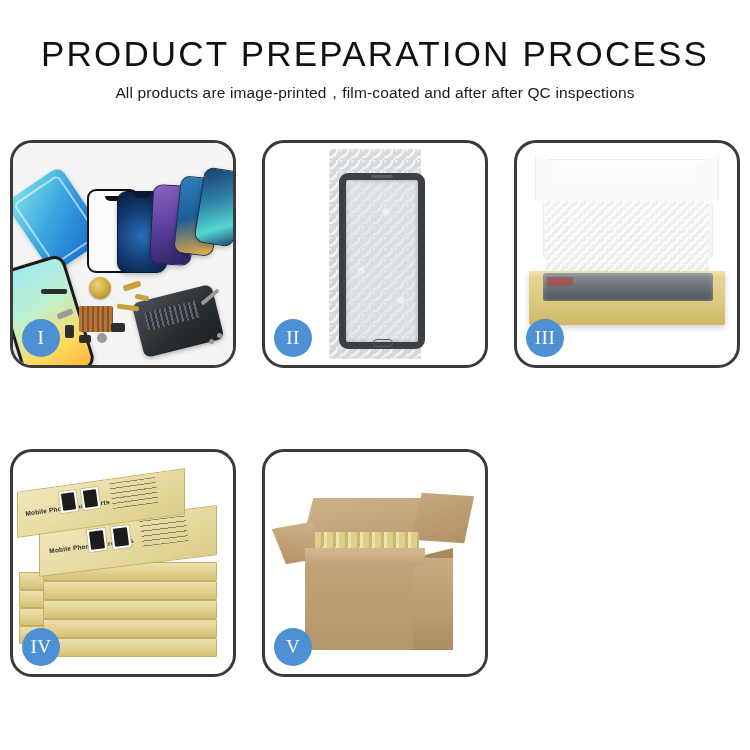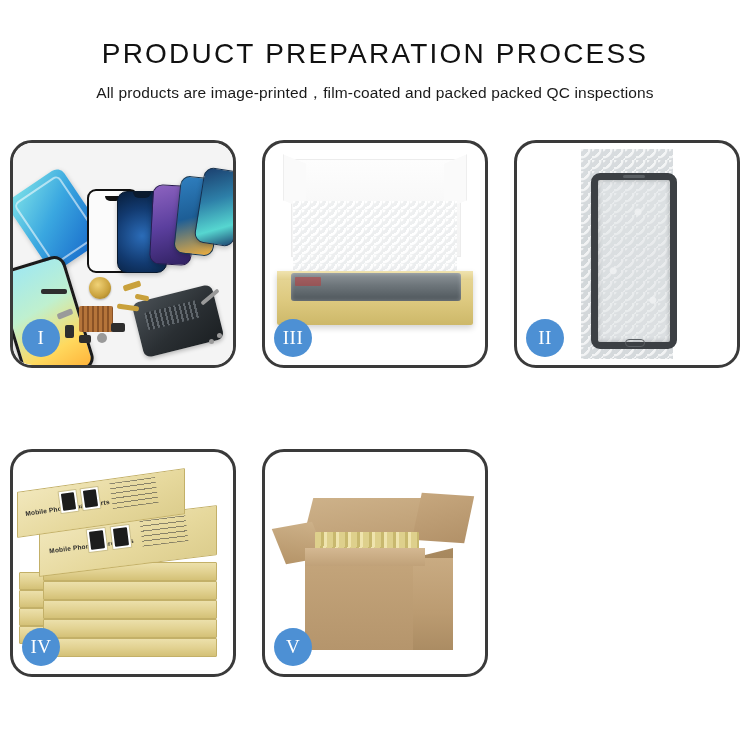--- a/index.html
+++ b/index.html
@@ -12,21 +12,21 @@
     height: 750px;
     font-family: "Liberation Sans", sans-serif;
     overflow: hidden;
     position: relative;
   }
 
   
   .header { width: 750px; padding-top: 34px; text-align: center; }
   .title {
     font-family: "Liberation Sans", sans-serif;
-    font-size: 28px;
+    font-size: 35px;
     font-weight: 400;
     letter-spacing: 2.2px;
     color: #111111;
     line-height: 40px;
     white-space: nowrap;
   }
   .subtitle {
     font-family: "Liberation Sans", sans-serif;
     font-size: 15.5px;
     font-weight: 400;
@@ -339,21 +339,21 @@
   .p6-tab1 { position:absolute; left:46px; top:86px; width:22px; height:16px;
     background:rgba(145,120,86,.45); transform:skewY(14deg); }
   .p6-tab2 { position:absolute; left:50px; top:152px; width:20px; height:14px;
     background:rgba(145,120,86,.4); transform:skewY(14deg); }
 </style>
 </head>
 <body>
 
 <div class="header">
   <div class="title">PRODUCT PREPARATION PROCESS</div>
-  <div class="subtitle">All products are image-printed，film-coated and packed packed QC inspections</div>
+  <div class="subtitle">All products are image-printed，film-coated and after after QC inspections</div>
 </div>
 
 <div class="grid">
 
   <div class="panel">
     <div class="panel-inner">
       <div class="p1-bg"></div>
       <div class="p1-film"></div>
       <div class="p1-glass"></div>
       <div class="phone p1-ph2"></div>
@@ -376,38 +376,38 @@
       <div class="pt gray" style="left:30px;top:196px;width:8px;height:14px;border-radius:2px;"></div>
       <div class="pt gray" style="left:186px;top:152px;width:22px;height:4px;transform:rotate(-40deg);"></div>
       <div class="pt gray" style="left:196px;top:196px;width:5px;height:5px;border-radius:50%;"></div>
       <div class="pt gray" style="left:204px;top:190px;width:5px;height:5px;border-radius:50%;"></div>
     </div>
     <div class="badge">I</div>
   </div>
 
   <div class="panel">
     <div class="panel-inner">
+      <div class="p2-wrap">
+        <div class="p2-screen"></div>
+      </div>
+    </div>
+    <div class="badge">II</div>
+  </div>
+
+  <div class="panel">
+    <div class="panel-inner">
       <div class="p3-lidback"></div>
       <div class="p3-lidL"></div>
       <div class="p3-lidR"></div>
       <div class="p3-foam"></div>
       <div class="p3-box"></div>
       <div class="p3-boxlip"></div>
       <div class="p3-part"></div>
     </div>
     <div class="badge">III</div>
-  </div>
-
-  <div class="panel">
-    <div class="panel-inner">
-      <div class="p2-wrap">
-        <div class="p2-screen"></div>
-      </div>
-    </div>
-    <div class="badge">II</div>
   </div>
 
   <div class="panel">
     <div class="panel-inner">
 
       <div class="kbox" style="left:6px;top:120px;width:96px;height:16px;"></div>
       <div class="kbox" style="left:6px;top:138px;width:96px;height:16px;"></div>
       <div class="kbox" style="left:6px;top:156px;width:96px;height:16px;"></div>
       <div class="kbox" style="left:6px;top:174px;width:96px;height:16px;"></div>
 

